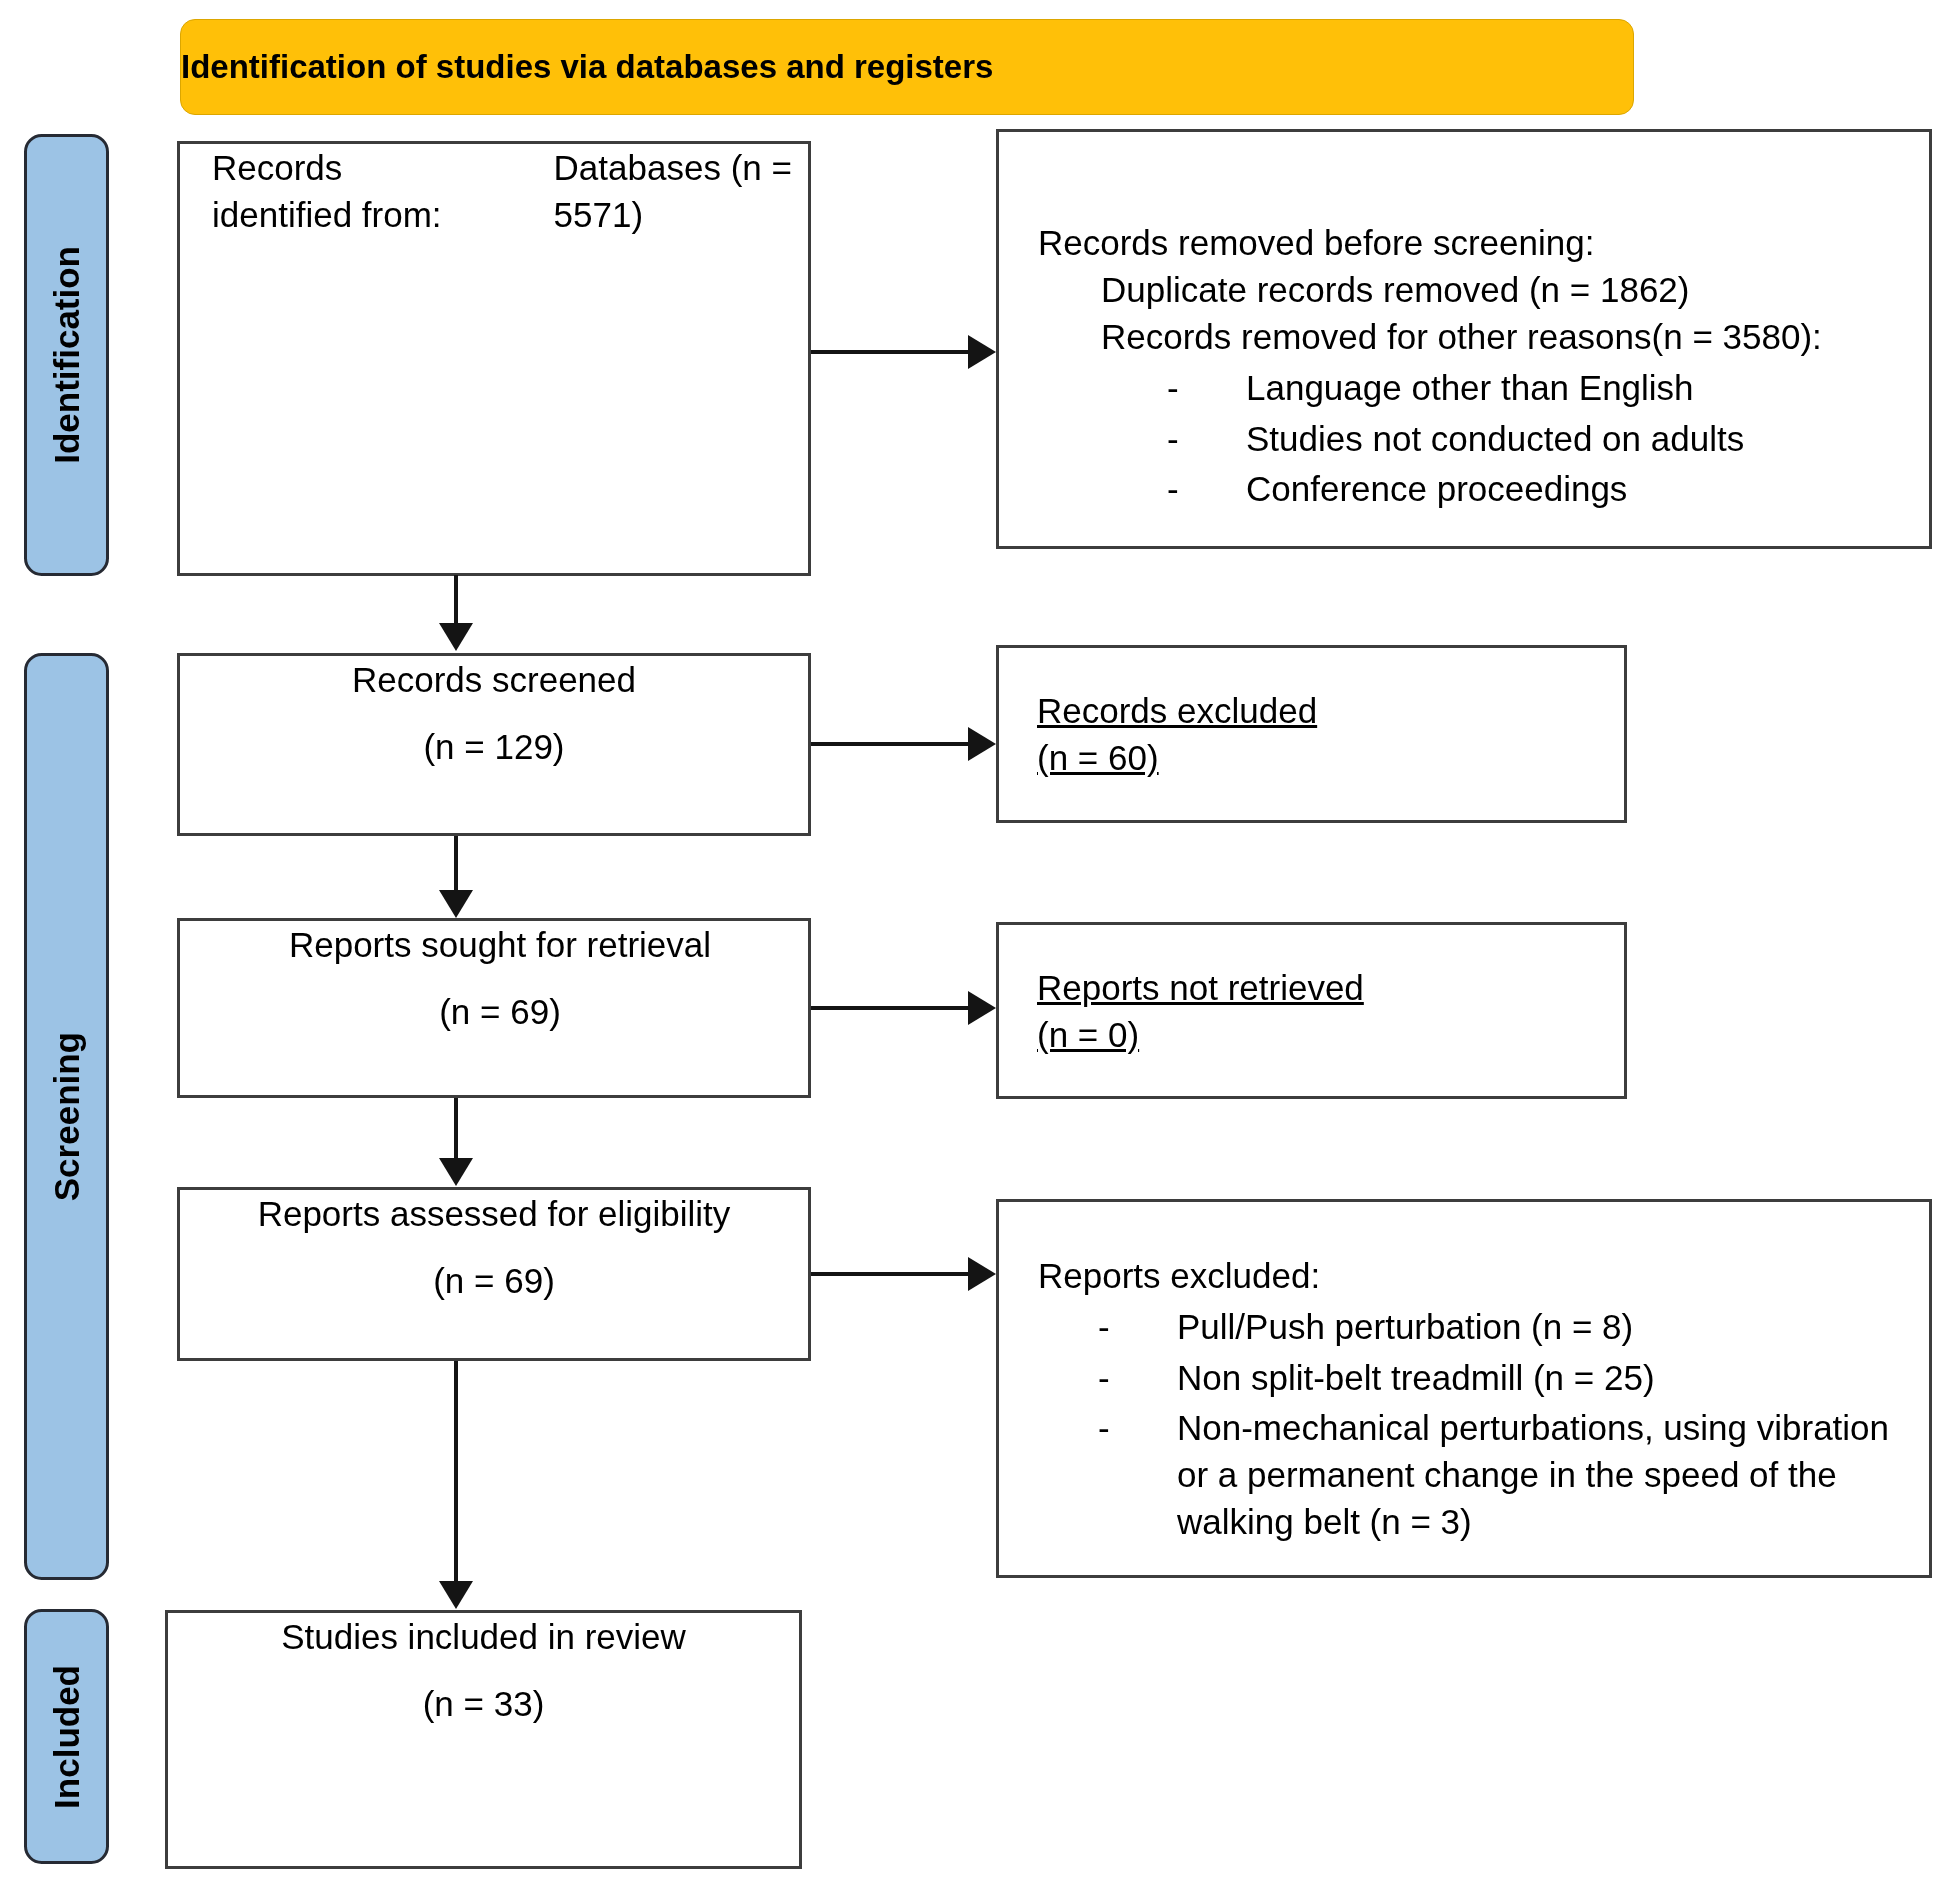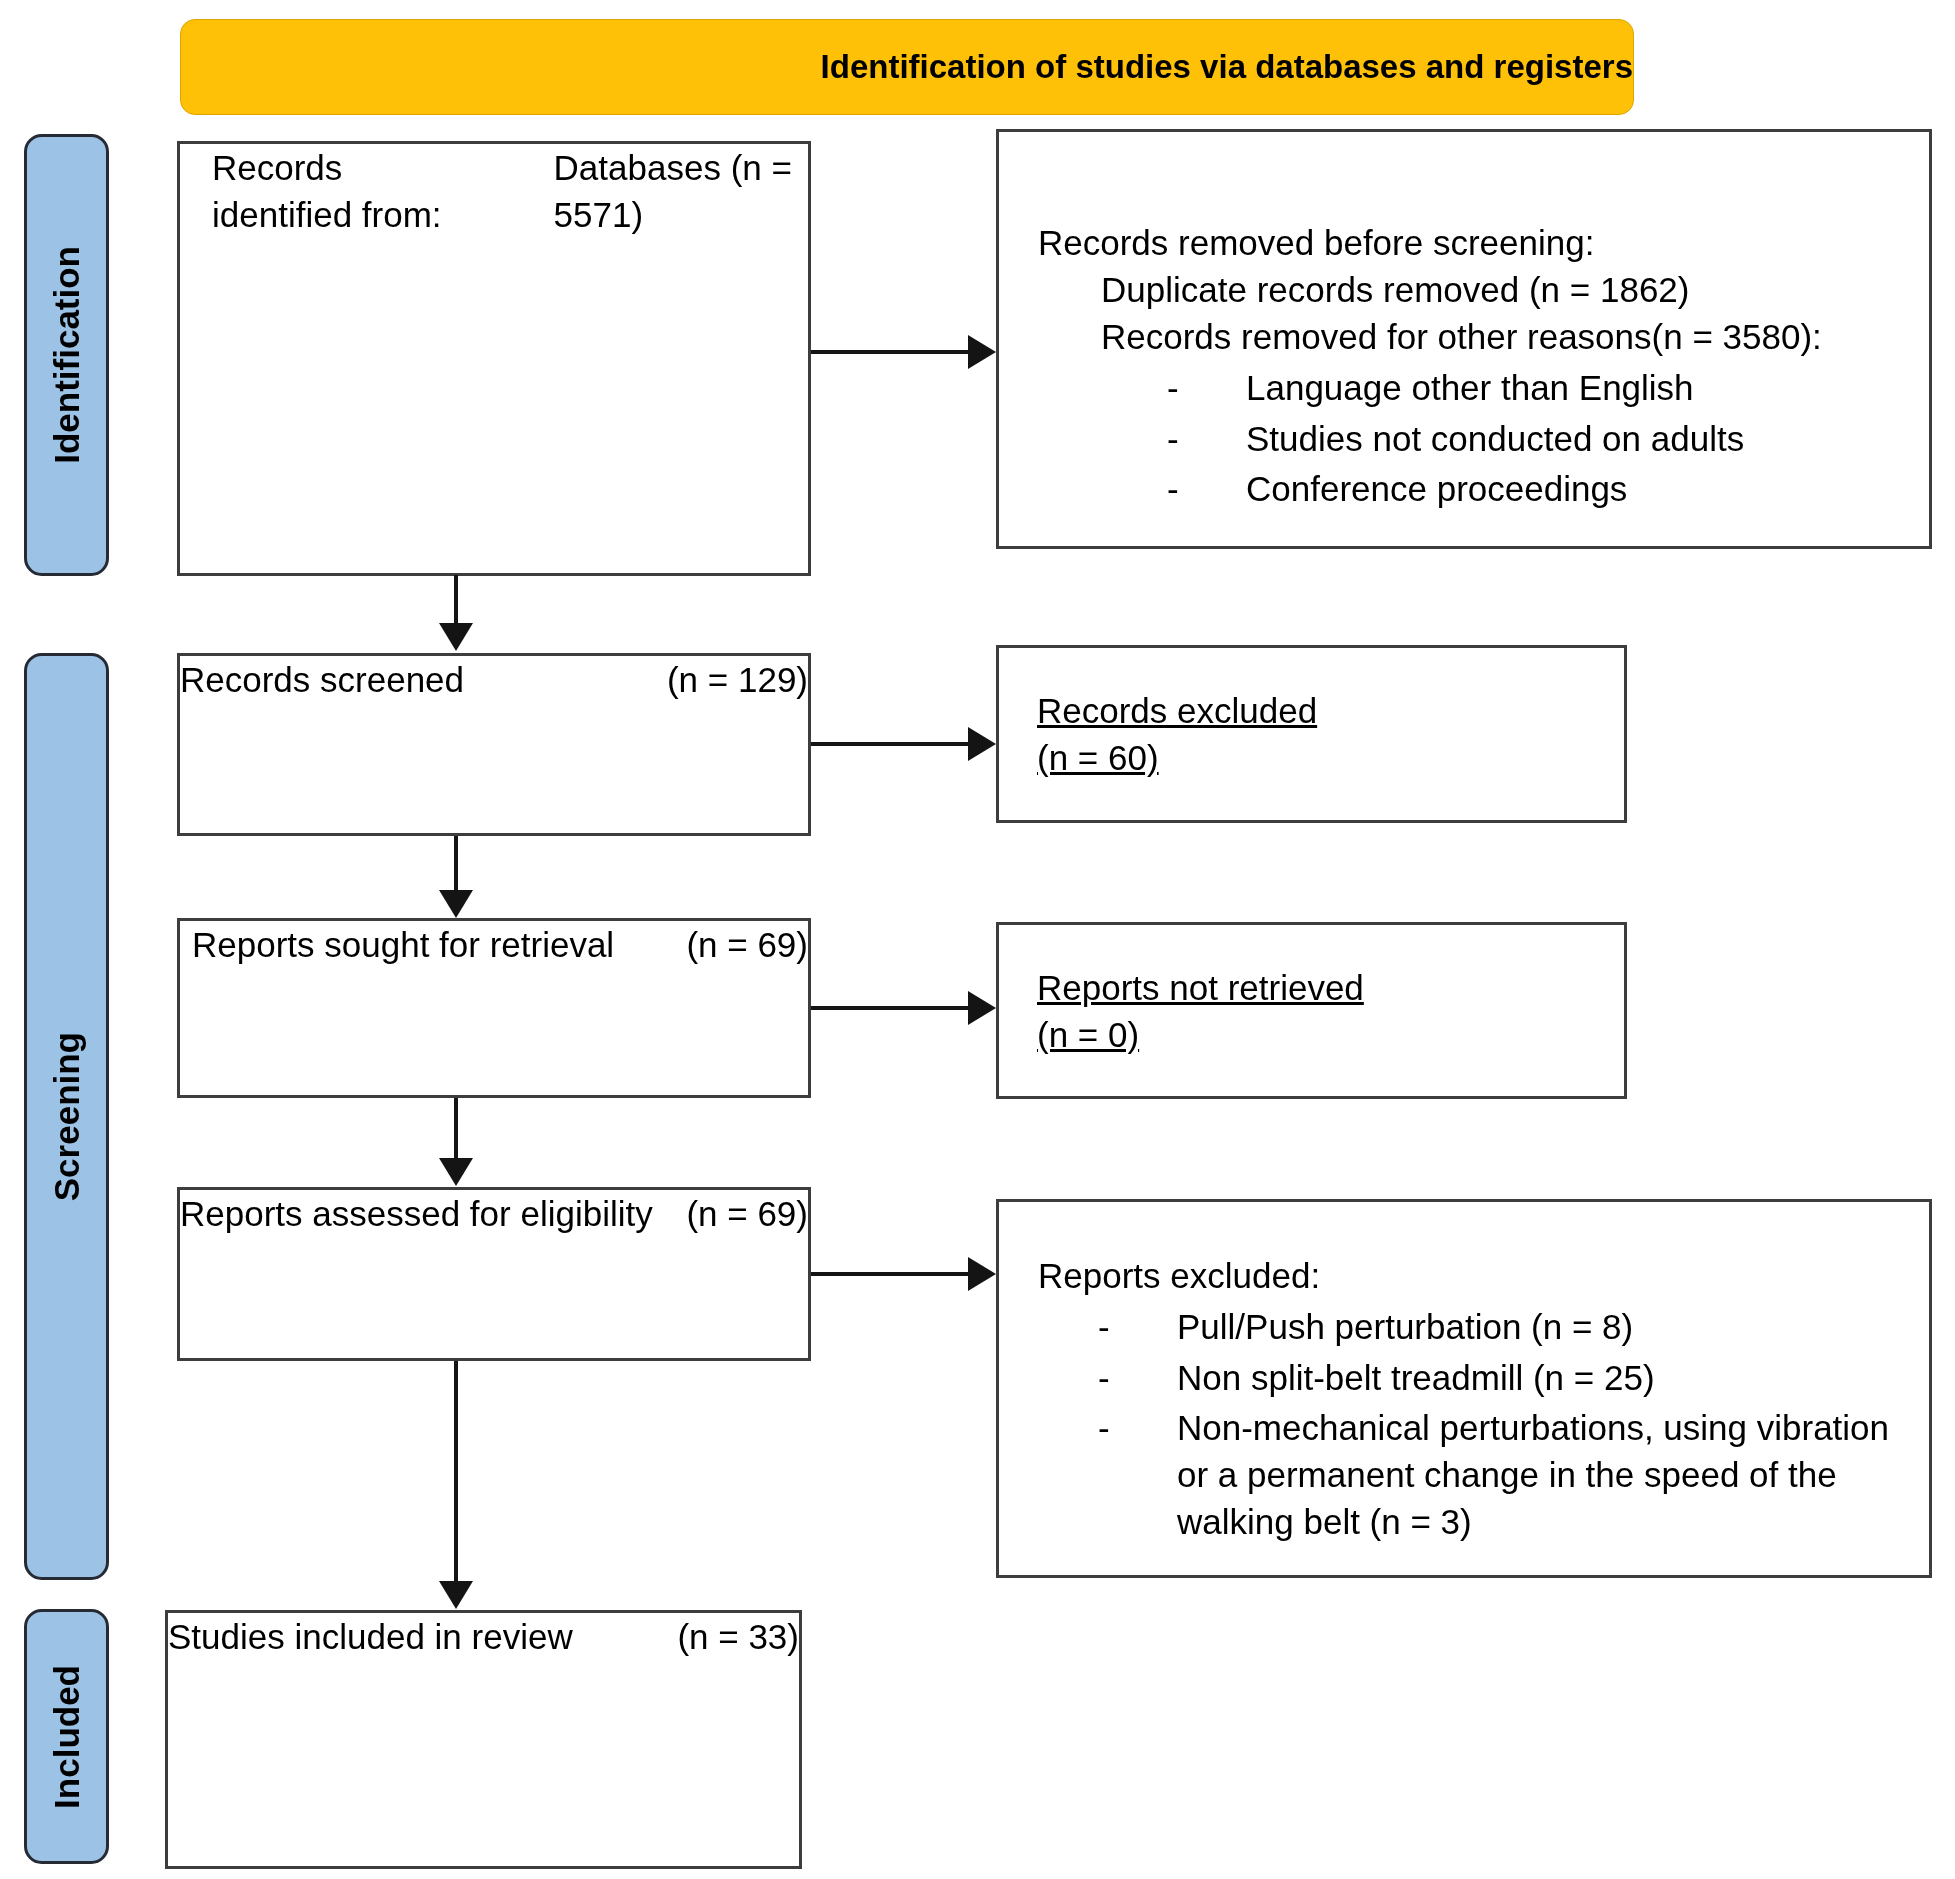--- a/index.html
+++ b/index.html
@@ -10,21 +10,21 @@
     font-family:"Liberation Sans", sans-serif;
     color:#000;
     overflow:hidden;
   }
   .banner{
     position:absolute;left:180px;top:19px;width:1454px;height:96px;
     background:#FFC008;
     border:1.9px solid #DCA600;
     border-radius:15px;
     box-sizing:border-box;
-    display:flex;align-items:center;justify-content:flex-end;
+    display:flex;align-items:center;justify-content:flex-start;
     font-size:33px;font-weight:bold;
   }
   .tab{
     position:absolute;left:24px;width:85px;
     background:#9CC3E5;
     border:3.8px solid #262A33;
     border-radius:17.7px;
     box-sizing:border-box;
     display:flex;align-items:center;justify-content:center;
   }
@@ -35,22 +35,23 @@
     white-space:nowrap;
   }
   .box{
     position:absolute;
     background:#ffffff;
     border:3.8px solid #3D3D3D;
     box-sizing:border-box;
     font-size:35px;line-height:47px;
   }
   .center{
-    display:flex;flex-direction:row;justify-content:space-between;
+    display:flex;flex-direction:column;justify-content:flex-start;
     text-align:center;
+    gap:20px;
   }
   .leftpad{
     display:flex;flex-direction:column;justify-content:center;
     padding-left:38px;text-align:left;text-decoration:underline;
   }
   .indent1{padding-left:63px;}
   .bullet{display:flex;align-items:flex-start;margin-top:3.8px;}
   .bullet .dash{flex:0 0 79px;text-align:left;}
   .b2 .bullet{padding-left:129px;}
   .b8 .bullet{padding-left:60px;}

